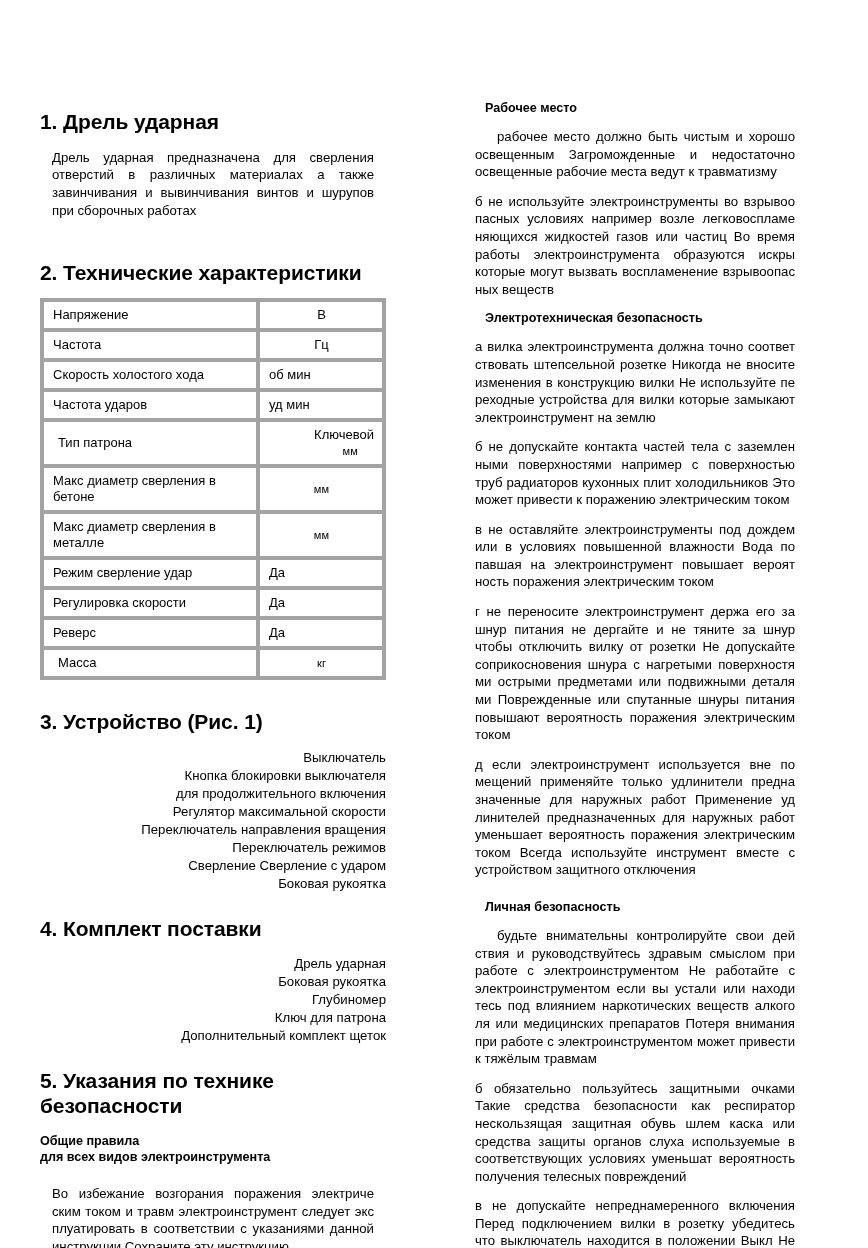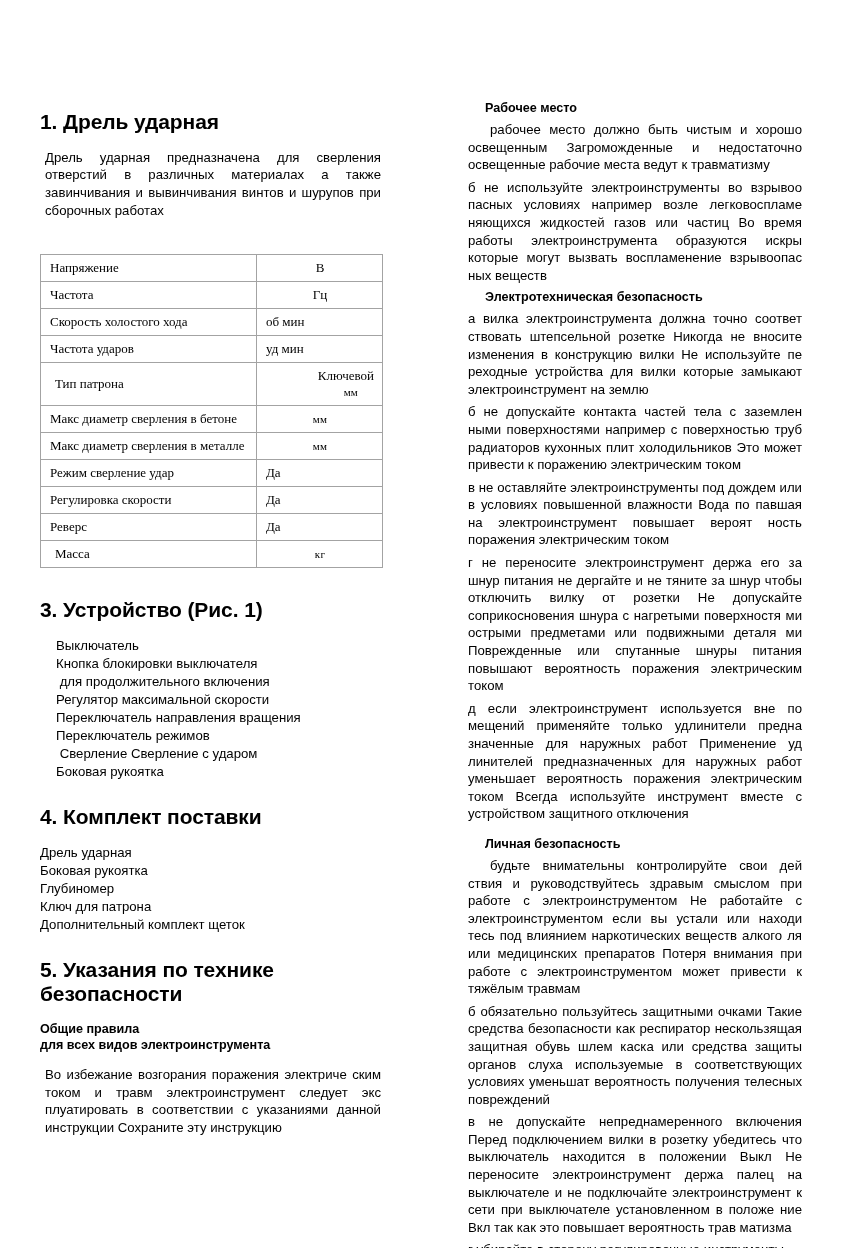--- a/index.html
+++ b/index.html
@@ -41,44 +41,43 @@
     font-weight: bold;
     line-height: 1.18;
     margin: 0 0 14px 0;
     letter-spacing: -0.1px;
   }
   h1.sect.tight { margin-bottom: 12px; }
 
   p.body {
     font-size: 13.2px;
     line-height: 17.6px;
-    margin: 5px;
+    margin: 12px;
     text-align: justify;
     text-justify: inter-word;
     hyphens: none;
   }
   .gap-md { height: 24px; }
   .gap-lg { height: 30px; }
   .gap-xs { height: 8px; }
 
   
   table.spec {
     border-collapse: collapse;
     width: 342px;
     table-layout: fixed;
     margin: 0;
   }
   table.spec td {
-    border: 1px solid #a3a3a3;
+    border: 4px solid #a3a3a3;
     font-size: 13px;
     line-height: 16px;
     vertical-align: middle;
     padding: 5px 8px 5px 9px;
     box-sizing: border-box;
-    font-family: Liberation Serif, serif;
   }
   table.spec td.name { width: 216px; }
   table.spec td.val  { width: 126px; }
 
   td.val.c  { text-align: center; }
   td.val.r  { text-align: left; padding-right: 14px; }
   td.val.l  { text-align: left; padding-left: 9px; }
   td.val.unit {
     text-align: center;
     font-size: 11px;
@@ -92,20 +91,21 @@
   
   ul.plain {
     list-style: none;
     margin: 0;
     padding: 0;
   }
   ul.plain li {
     font-size: 13.2px;
     line-height: 18px;
     white-space: pre-wrap;
+    text-align: right;
   }
   ul.plain.indent-1 { padding-left: 16px; }
 
   
   .subhead {
     font-size: 12.6px;
     font-weight: bold;
     line-height: 16px;
     margin: 0;
   }
@@ -126,20 +126,21 @@
 <div class="page">
 
   <div class="col col-left">
 
     <h1 class="sect">1. Дрель ударная</h1>
 
     <p class="body">Дрель ударная предназначена для сверления отверстий в различных материалах  а также    завинчивания и вывинчивания винтов и шурупов при сборочных работах</p>
 
     <div class="gap-lg"></div>
 
+    <h1 class="sect tight">2. Технические характеристики</h1>
 
     <table class="spec">
       <tbody>
         <tr>
           <td class="name">Напряжение</td>
           <td class="val c">В</td>
         </tr>
         <tr>
           <td class="name">Частота</td>
           <td class="val c">Гц</td>

